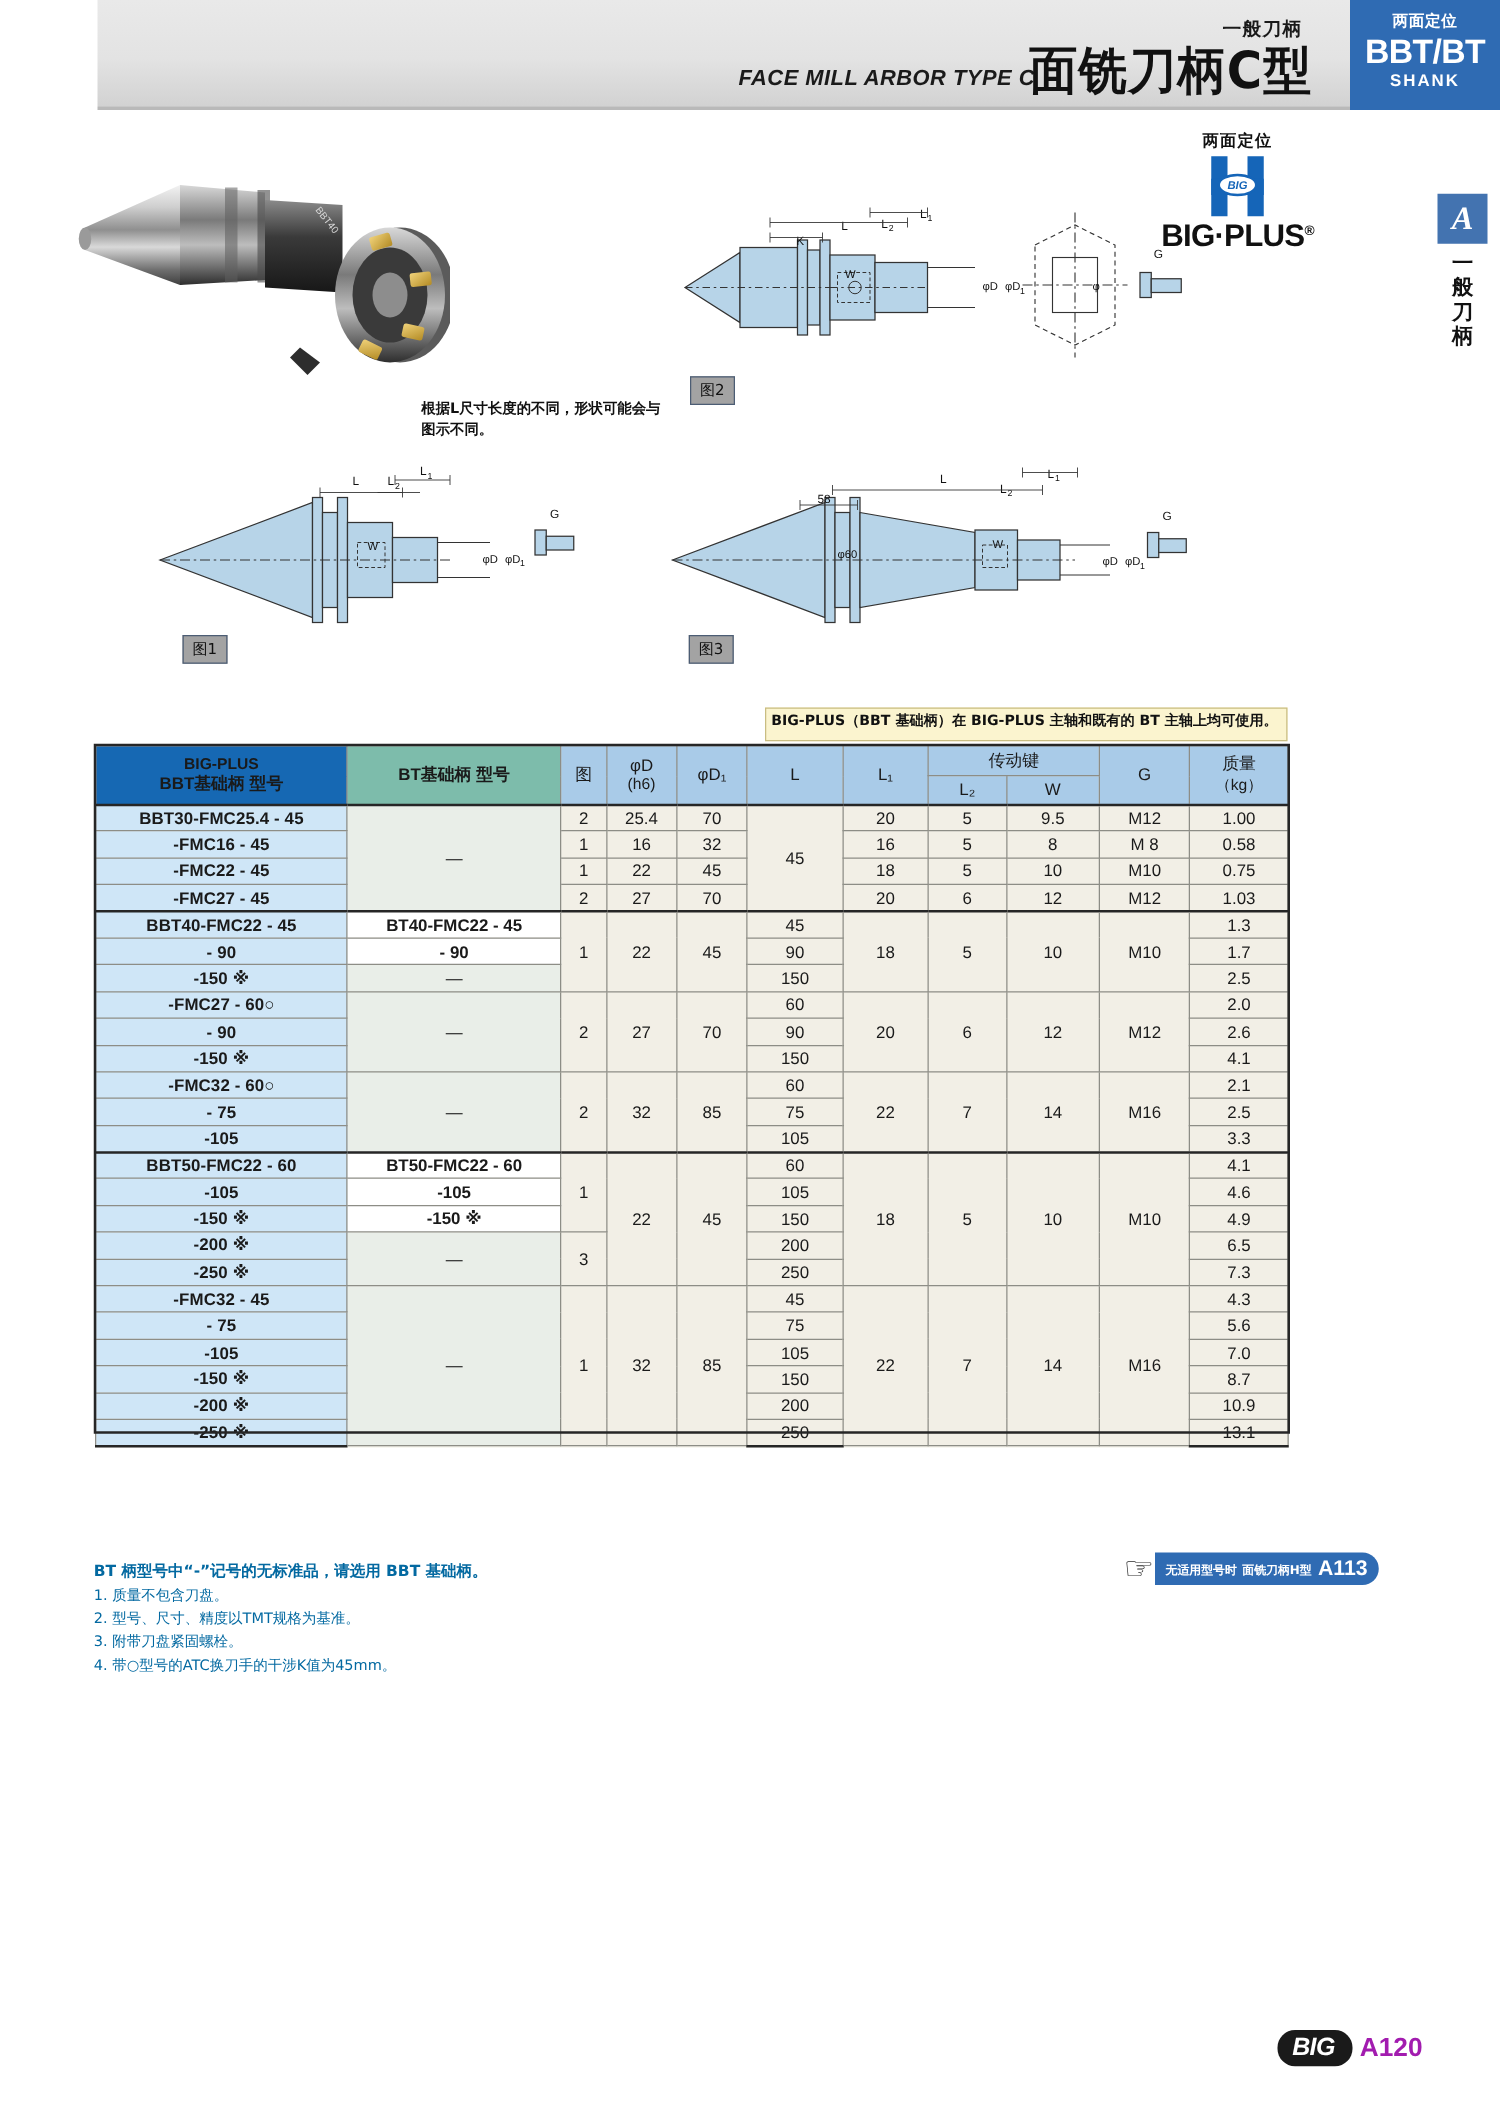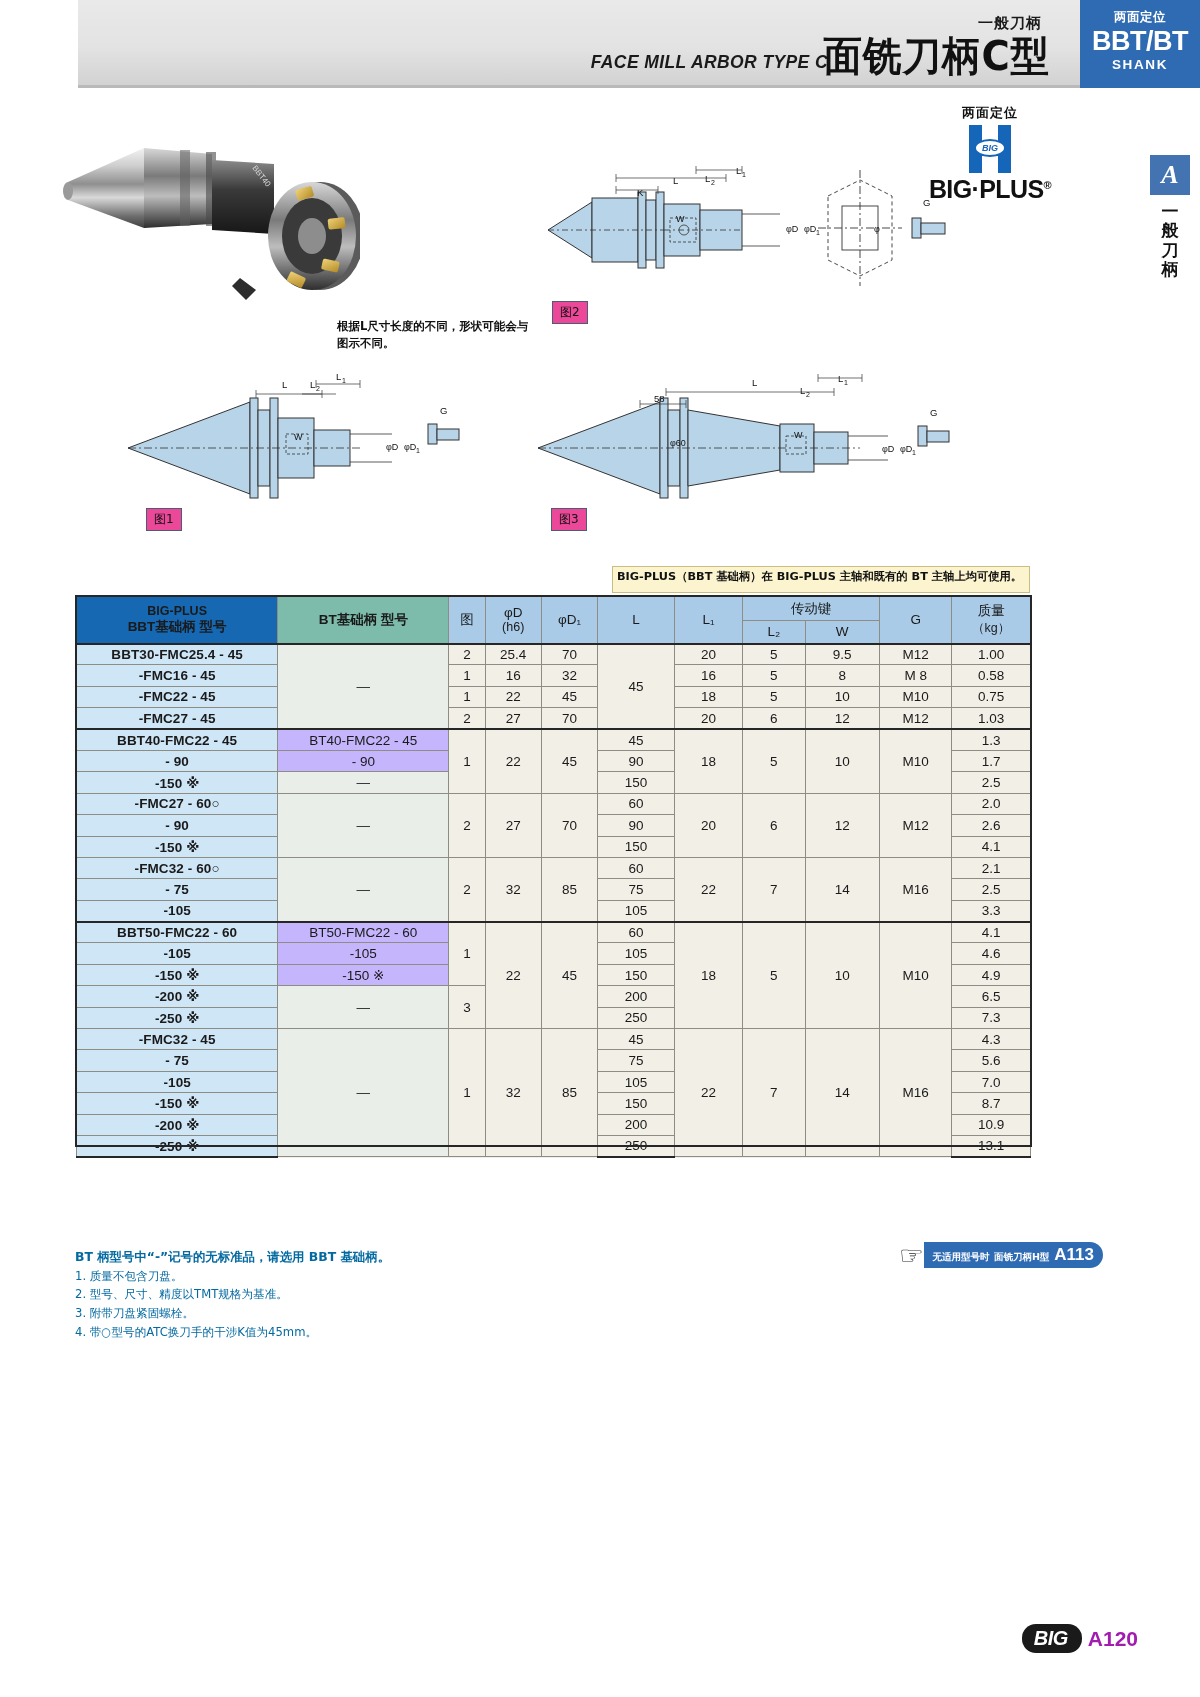--- a/index.html
+++ b/index.html
@@ -81,21 +81,21 @@
 
   
   .photo-note{
     position:absolute; left:337px; top:318px; width:195px;
     font-size:11.5px; font-weight:bold; line-height:1.45; color:#111;
     font-family:"DejaVu Sans",sans-serif;
   }
 
   
   .figbox{
-    position:absolute; background:#ec4899; border:1.4px solid #4c5d74;
+    position:absolute; background:#a3a3a3; border:1.4px solid #4c5d74;
     font-size:12px; color:#111; padding:2px 7px;
     font-family:"DejaVu Sans",sans-serif;
   }
 
   
   .yellow-note{
     position:absolute; left:612px; top:566px; width:418px; height:27px;
     background:#fbf4cf; border:1px solid #c9bd82;
     font-size:11.3px; font-weight:bold; color:#111; line-height:19px;
     padding-left:4px; white-space:nowrap;
@@ -122,21 +122,21 @@
   th.h-bbt{ background:#1668b3; color:#fff; font-weight:bold; font-size:15px;
     text-align:left; padding-left:14px; line-height:1.22; }
   th.h-bbt .sm{ font-size:12.5px; font-weight:bold; display:block; }
   th.h-bt{ background:#7dbcab; color:#fff; font-weight:bold; font-size:15px; }
   th.h-blue{ background:#a9cbe8; color:#1a1a1a; font-weight:normal; font-size:14px; }
   th.h-blue .sub{ font-size:12.5px; display:block; }
   th.h-sub{ background:#a9cbe8; color:#1a1a1a; font-size:12.5px; font-weight:normal; }
 
   td.model{ background:#cfe6f7; font-weight:bold; font-size:15px; text-align:right;
     padding-right:14px; letter-spacing:.1px; white-space:nowrap; }
-  td.model-bt{ background:#c4b5fd; font-weight:normal; font-size:15px; text-align:right;
+  td.model-bt{ background:#ffffff; font-weight:bold; font-size:15px; text-align:right;
     padding-right:14px; white-space:nowrap; }
   td.bt-empty{ background:#e9eee8; color:#555; font-size:16px; }
   td.num{ background:#f2efe6; font-size:13.5px; }
 
   .thickline-top{ border-top:2.4px solid #262626 !important; }
   .thickline-bot{ border-bottom:2.4px solid #262626 !important; }
   .tbl-outer{ position:absolute; left:75px; top:595px; width:957px; height:552px;
     border:2.4px solid #262626; pointer-events:none; }
 
   

